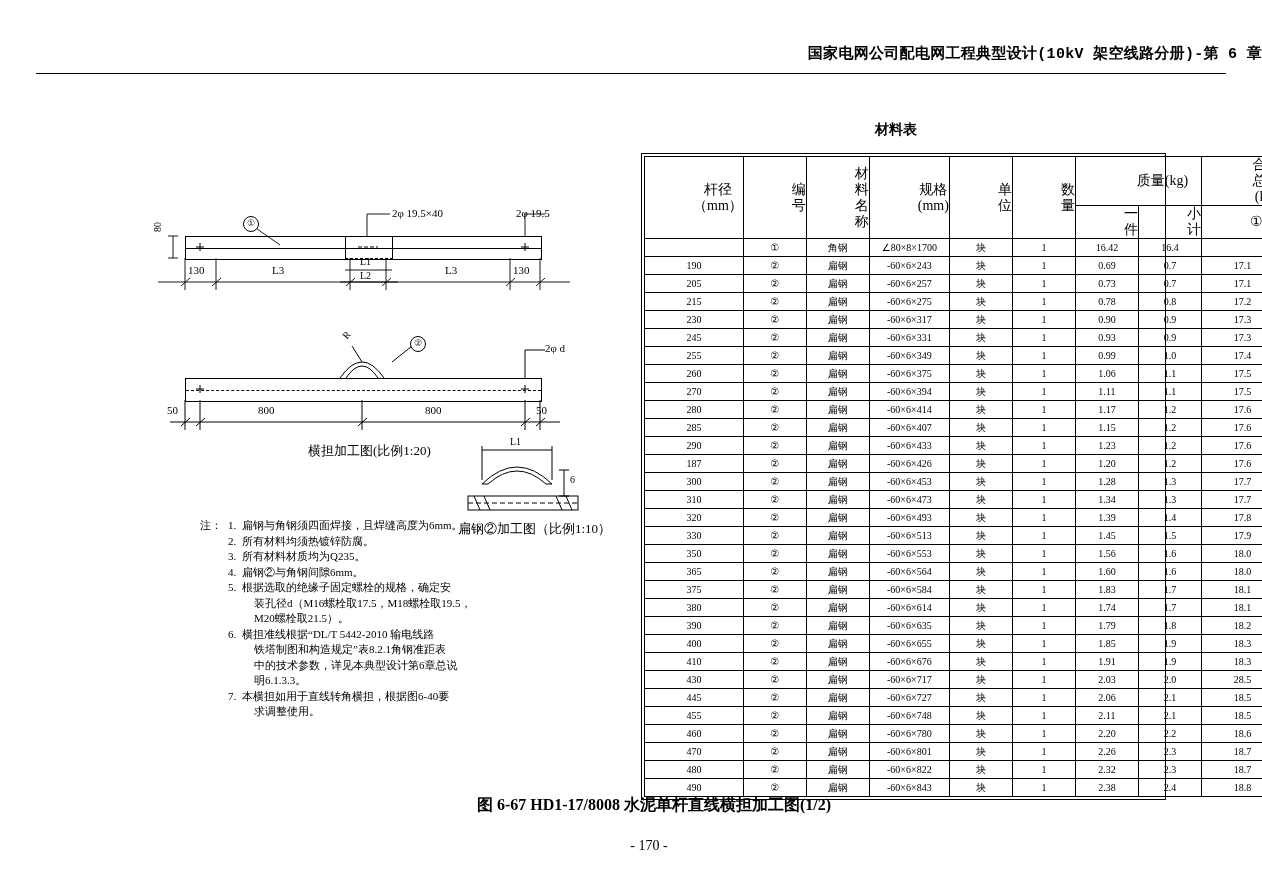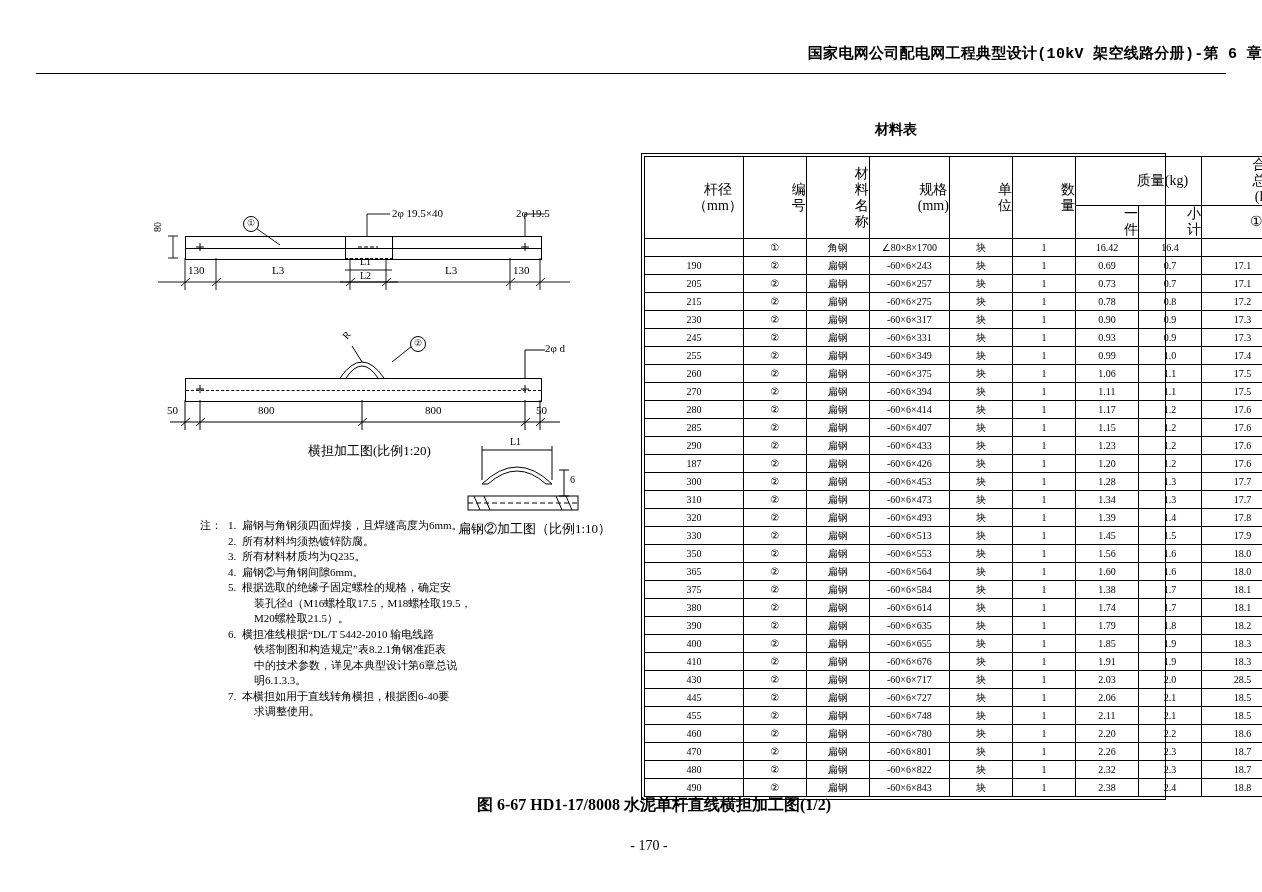--- a/index.html
+++ b/index.html
@@ -644,21 +644,21 @@
           <td>18.0</td>
           <td></td>
         </tr>
         <tr>
           <td>375</td>
           <td>②</td>
           <td>扁钢</td>
           <td>-60×6×584</td>
           <td>块</td>
           <td>1</td>
-          <td>1.38</td>
+          <td>1.83</td>
           <td>1.7</td>
           <td>18.1</td>
           <td></td>
         </tr>
         <tr>
           <td>380</td>
           <td>②</td>
           <td>扁钢</td>
           <td>-60×6×614</td>
           <td>块</td>

